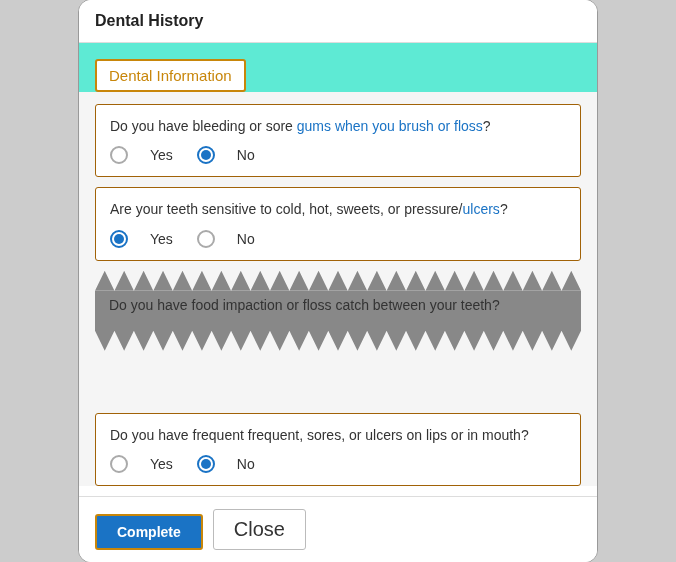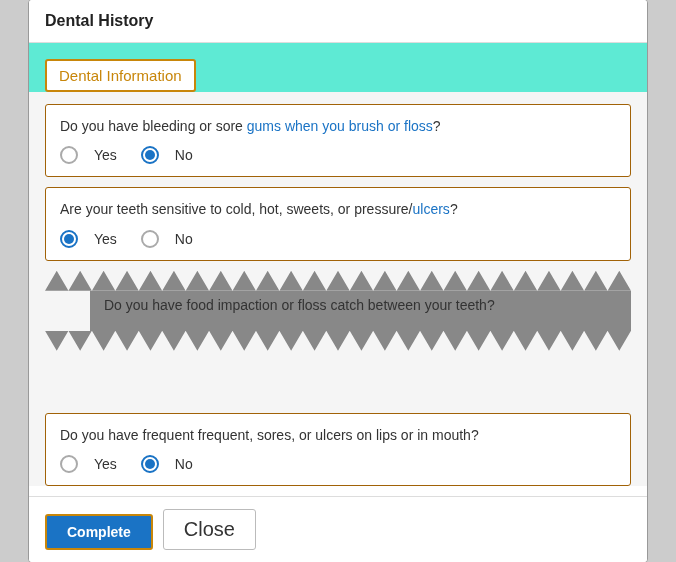--- a/index.html
+++ b/index.html
@@ -8,22 +8,22 @@
       display: flex;
       justify-content: center;
       align-items: center;
       width: 676px;
       height: 562px;
       font-family: Arial, sans-serif;
     }
     .modal {
       background: #fff;
       border: 1px solid #999;
-      border-radius: 4px;
-      width: 620px;
+      border-radius: 13px;
+      width: 520px;
       overflow: hidden;
     }
     .modal-header {
       padding: 12px 16px;
       background: #fff;
       border-bottom: 1px solid #ddd;
     }
     .modal-header h2 {
       font-size: 16px;
       font-weight: bold;
@@ -63,21 +63,21 @@
       color: #1a73c5;
     }
     .radio-group {
       display: flex;
       gap: 24px;
       align-items: center;
     }
     .radio-label {
       display: flex;
       align-items: center;
-      gap: 16px;
+      gap: 22px;
       font-size: 14px;
       color: #333;
       cursor: pointer;
     }
     
     .radio-outer {
       width: 18px;
       height: 18px;
       border-radius: 50%;
       border: 2px solid #aaa;
@@ -115,21 +115,20 @@
         84% 100%, 86% 0%, 88% 100%, 90% 0%, 92% 100%, 94% 0%,
         96% 100%, 98% 0%, 100% 100%
       );
     }
     .tear-content {
       background: #888;
       min-height: 40px;
       padding: 6px 14px;
       font-size: 14px;
       color: #333;
-      margin-left: 45px;
     }
     .tear-bottom {
       height: 20px;
       background: #888;
       clip-path: polygon(
         0% 0%, 2% 100%, 4% 0%, 6% 100%, 8% 0%, 10% 100%,
         12% 0%, 14% 100%, 16% 0%, 18% 100%, 20% 0%, 22% 100%,
         24% 0%, 26% 100%, 28% 0%, 30% 100%, 32% 0%, 34% 100%,
         36% 0%, 38% 100%, 40% 0%, 42% 100%, 44% 0%, 46% 100%,
         48% 0%, 50% 100%, 52% 0%, 54% 100%, 56% 0%, 58% 100%,

